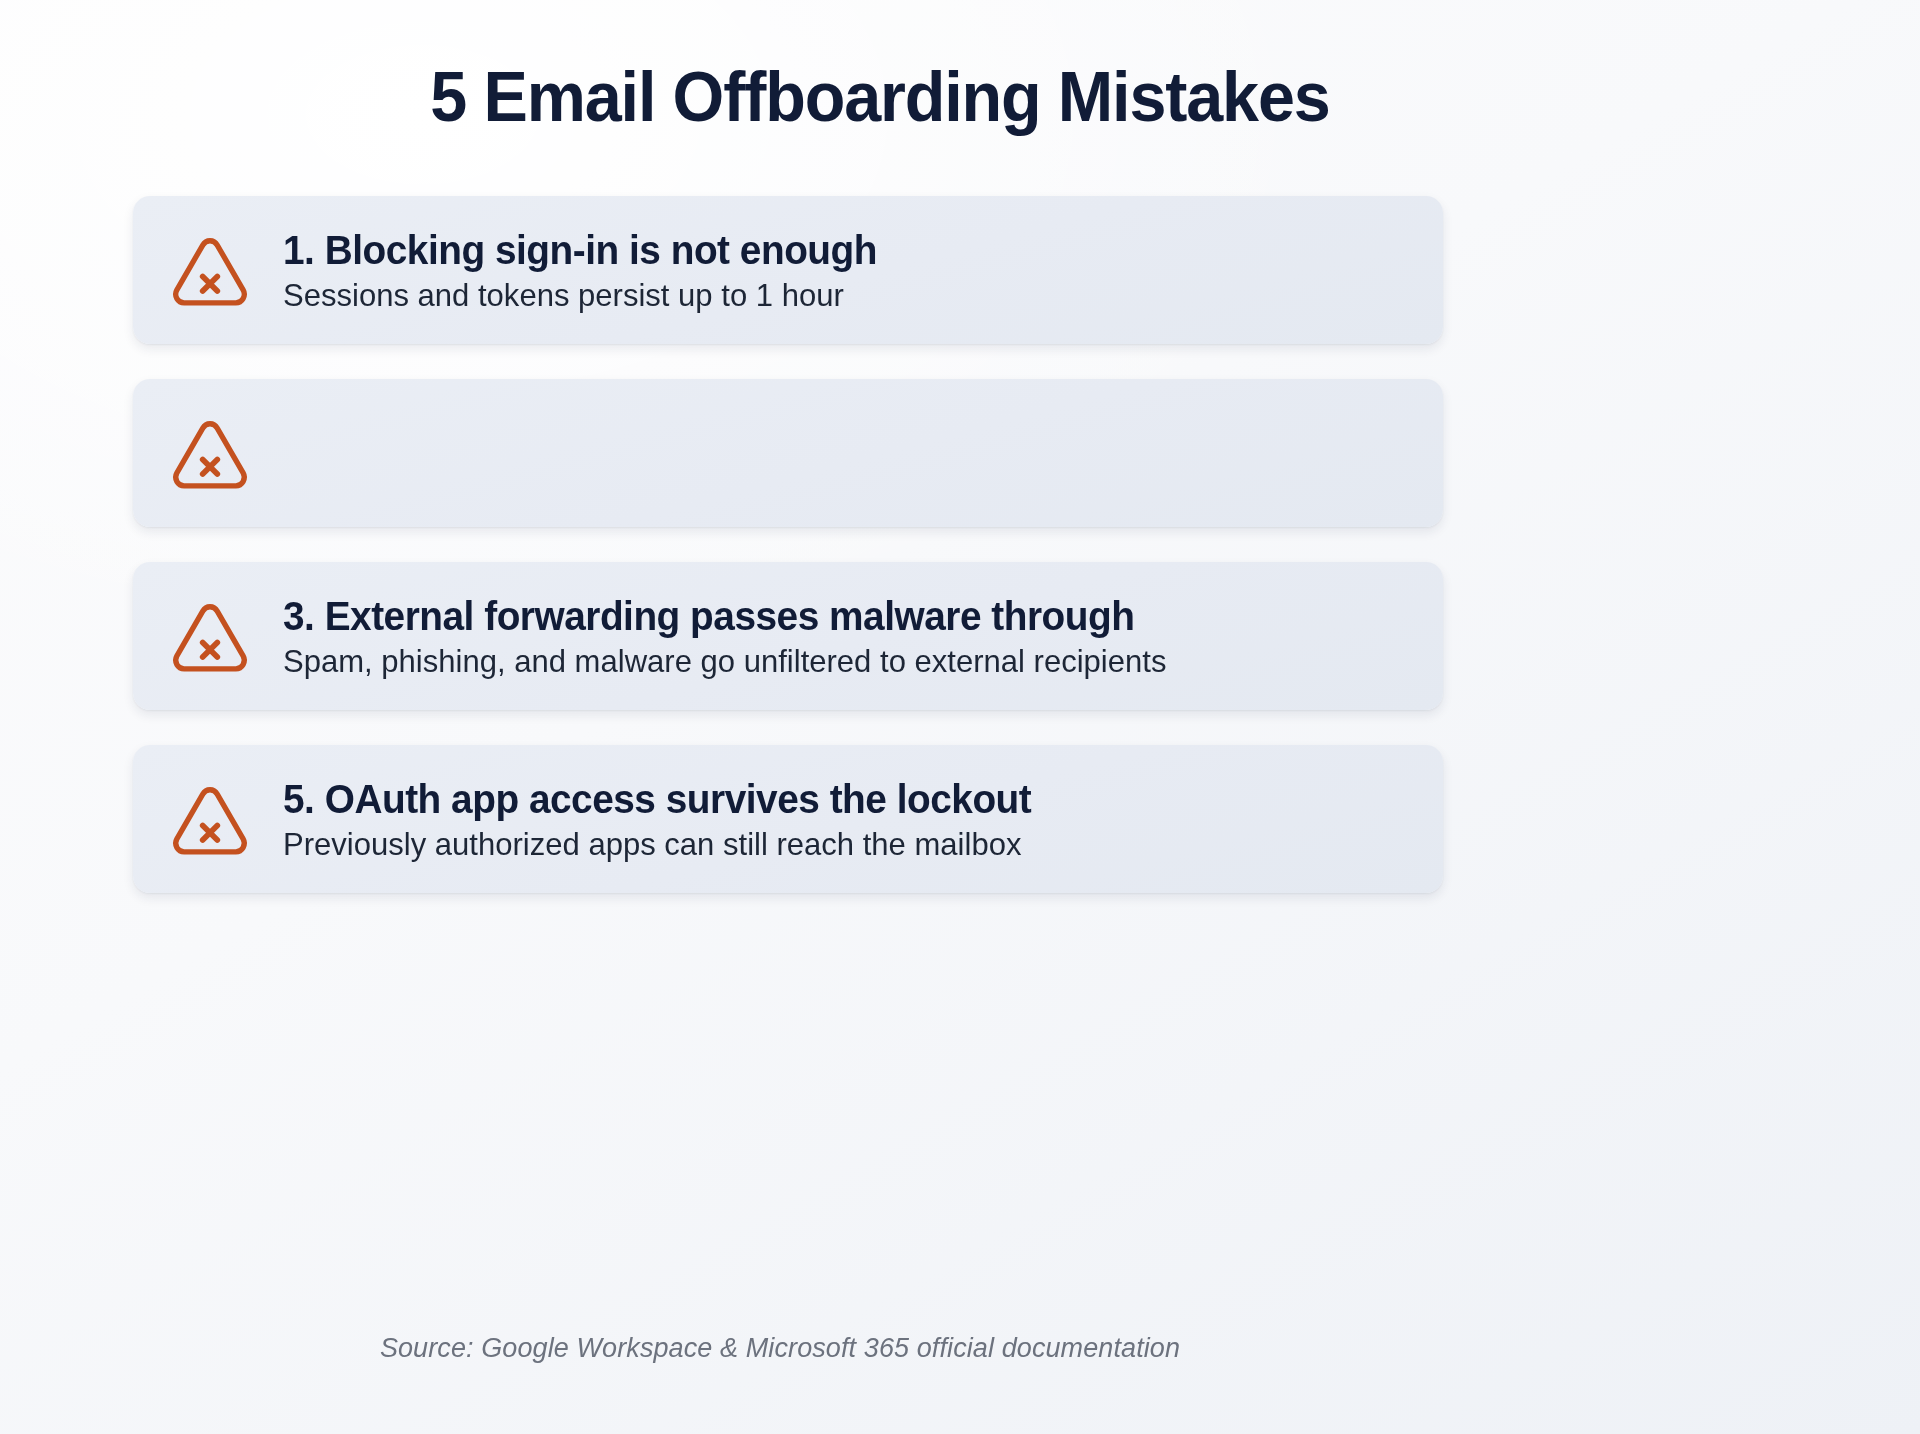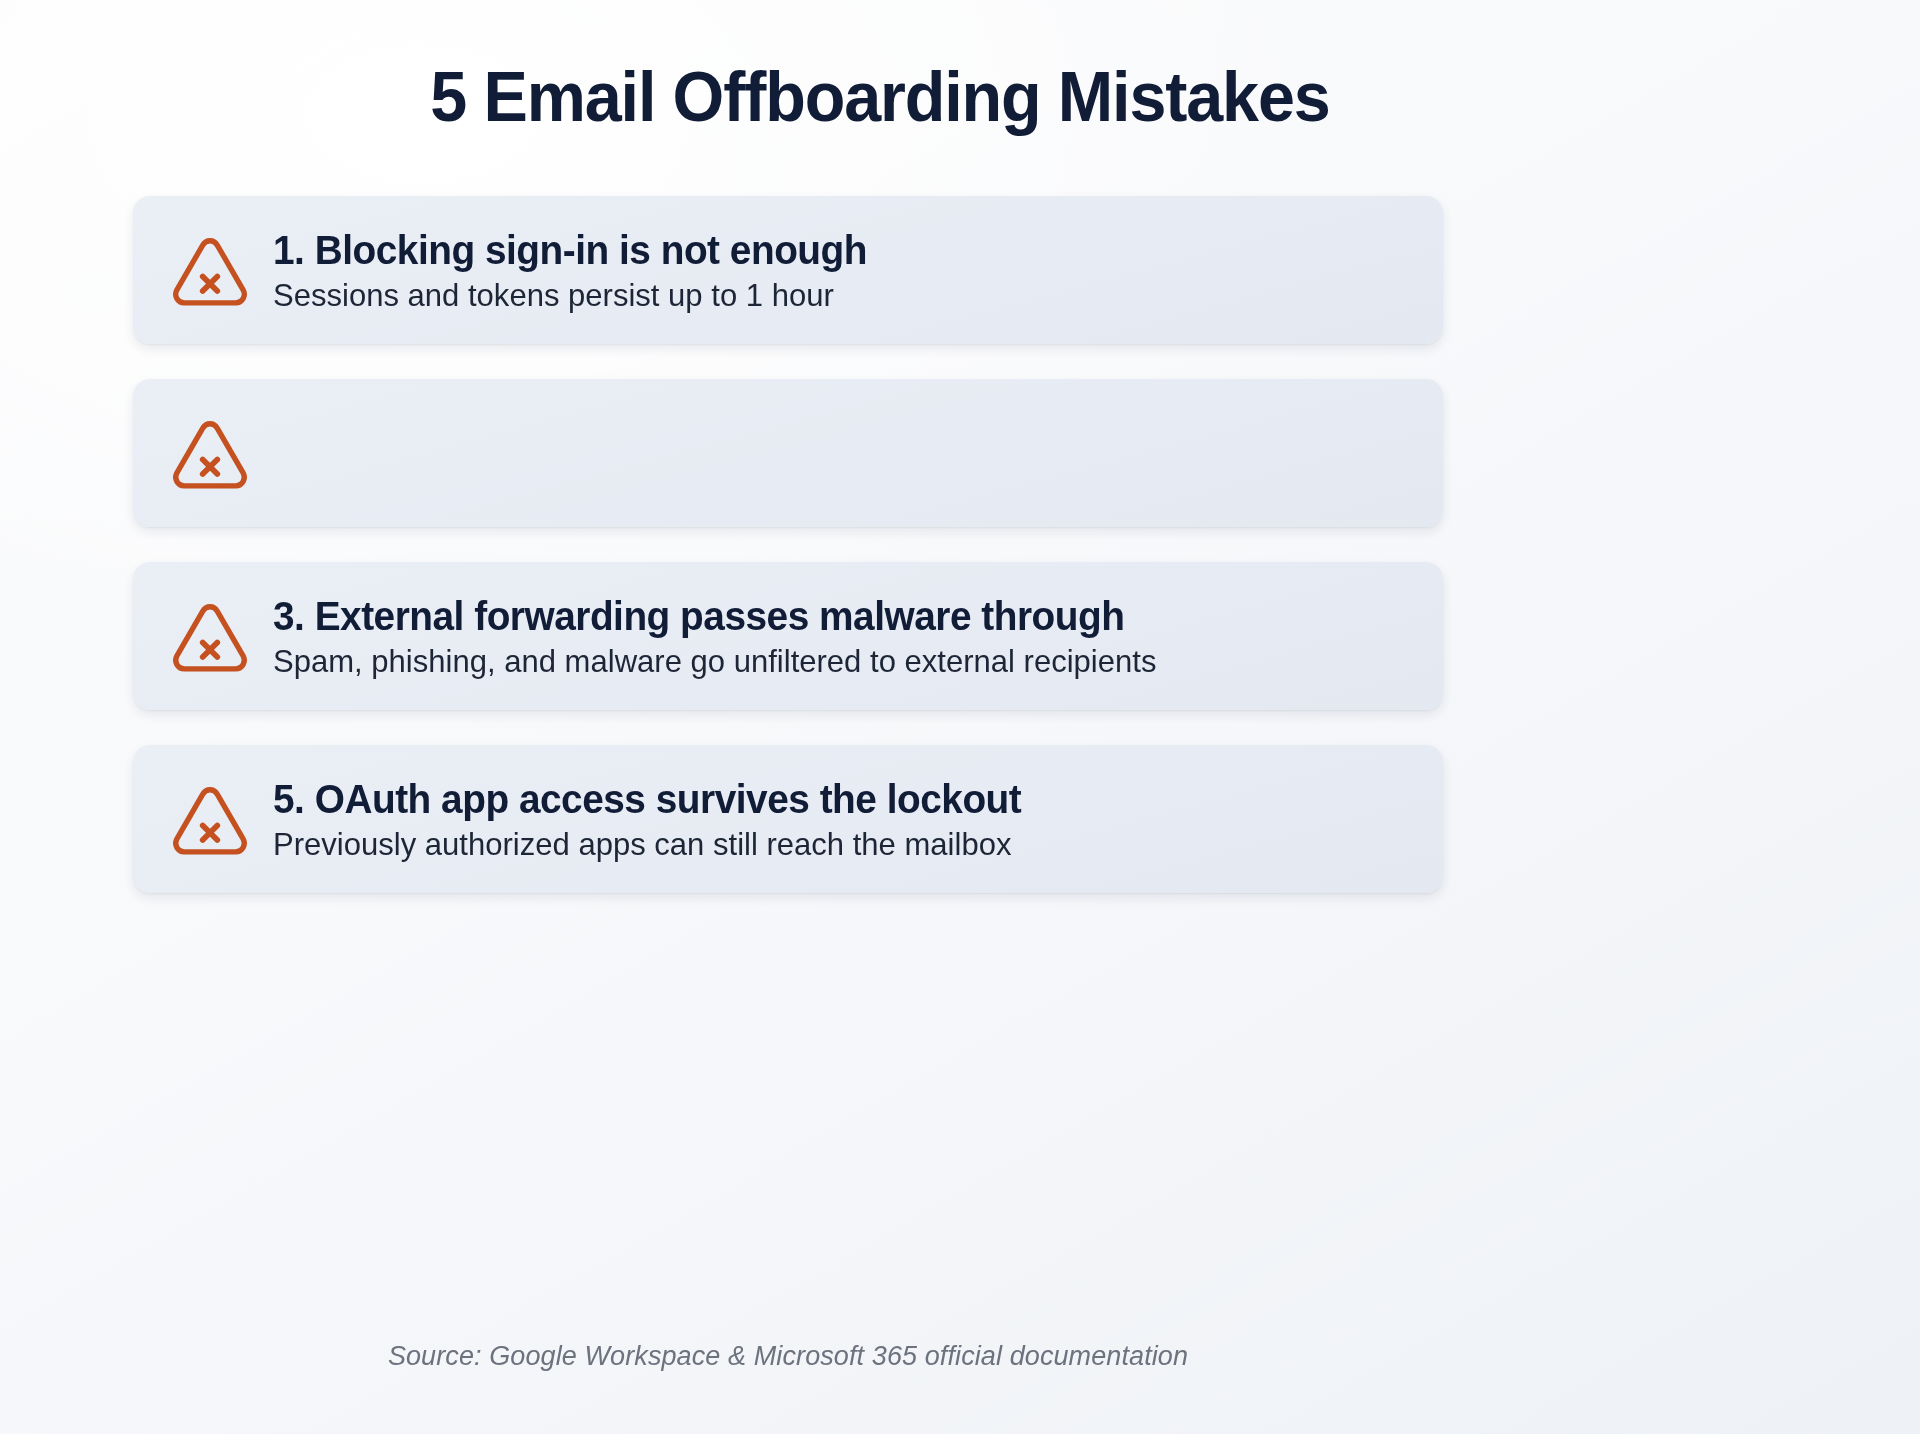--- a/index.html
+++ b/index.html
@@ -52,21 +52,21 @@
     width: 1310px;
     display: flex;
     flex-direction: column;
     gap: 35px;
   }
 
   .card {
     position: relative;
     display: flex;
     align-items: center;
-    gap: 20px;
+    gap: 30px;
     box-sizing: border-box;
     height: 148px;
     padding: 0 30px 0 34px;
     border-radius: 17px;
     background: linear-gradient(165deg, #eaeef5 0%, #e7ebf3 55%, #e4e9f1 100%);
     box-shadow: 0 5px 11px rgba(24, 38, 71, 0.085),
                 0 1px 2px rgba(24, 38, 71, 0.06);
   }
 
   .card-icon {
@@ -112,21 +112,21 @@
     transform-origin: left center;
   }
 
   
   .source-note {
     position: absolute;
     top: 1325px;
     left: 0;
     width: 1544px;
     text-align: center;
-    margin: 16px;
+    margin: 8px;
     font-family: "Liberation Sans Narrow", "Liberation Sans", sans-serif;
     font-size: 27px;
     font-style: italic;
     font-weight: normal;
     color: #6c727e;
     letter-spacing: 0.1px;
   }
 </style>
 </head>
 <body>

